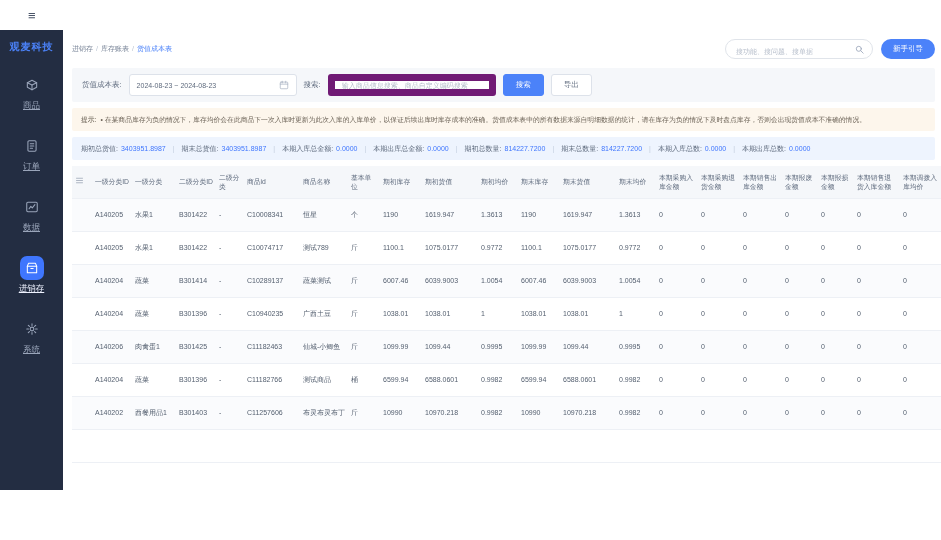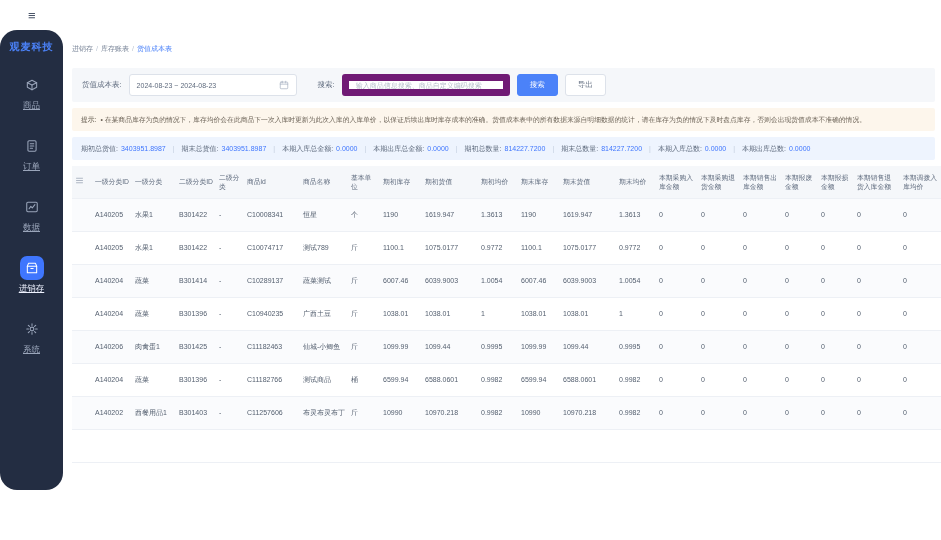--- a/index.html
+++ b/index.html
@@ -9,21 +9,21 @@
     font-family:"Liberation Sans","DejaVu Sans",sans-serif; color:#556070;
   }
   
   .topbar { height:30px; background:#fff; display:flex; align-items:center; }
   .hamburger { margin-left:28px; font-size:13px; color:#4a5568; cursor:pointer; line-height:1; }
 
   
   .app { position:absolute; top:30px; left:0; right:0; height:460px; display:flex; }
 
   
-  .sidebar { width:63px; background:#232d42; flex-shrink:0; display:flex; flex-direction:column; align-items:center;border-radius:17px; }
+  .sidebar { width:63px; background:#232d42; flex-shrink:0; display:flex; flex-direction:column; align-items:center; }
   .logo { color:#4b82f9; font-size:10px; font-weight:bold; padding:10px 0 8px; letter-spacing:1px; white-space:nowrap; }
   .menu { width:100%; }
   .menu-item { display:flex; flex-direction:column; align-items:center; gap:3px; padding:11px 0; cursor:pointer; color:#9aa5ba; }
   .menu-item .icon-box { width:24px; height:24px; display:flex; align-items:center; justify-content:center; color:#9aa5ba; }
   .menu-item .icon-box svg { width:14px; height:14px; }
   .menu-item.active .icon-box { background:#3f76fe; border-radius:7px; color:#fff; }
   .menu-item.active .menu-label { color:#eef2ff; }
   .menu-label { font-size:8.5px;text-decoration:underline; }
 
   
@@ -36,21 +36,21 @@
   .header-right { display:flex; align-items:center; gap:8px; }
   .global-search { position:relative; width:148px; height:20px; border:1px solid #e0e4ea; border-radius:11px; background:#fff; }
   .global-search input { border:0; outline:0; background:transparent; width:100%; height:100%; padding:0 22px 0 10px; font-size:7px; color:#333; }
   .global-search input::placeholder { color:#b4bcc9; }
   .global-search svg { position:absolute; right:7px; top:4px; width:11px; height:11px; color:#9aa5ba; }
   .guide-btn { height:20px; padding:0 12px; border:0; border-radius:11px; background:#4b82f9; color:#fff; font-size:7.5px; cursor:pointer; white-space:nowrap; }
 
   
   .toolbar { display:flex; align-items:center; gap:7px; height:34px; background:#f5f7fa; padding:0 10px; margin-right:6px; border-radius:2px; }
   .tb-label { font-size:7.5px; color:#5f6b7e; white-space:nowrap; }
-  .tb-label.second { margin-left:14px;text-align:right; }
+  .tb-label.second { margin-left:0;text-align:right; }
   .date-input { display:flex; align-items:center; justify-content:space-between; width:168px; height:22px; border:1px solid #dde2ea; border-radius:3px; background:#fff; padding:0 7px; font-size:7px; color:#5f6b7e; cursor:pointer; }
   .date-input svg { width:10px; height:10px; color:#aab4c4; }
   .search-input { width:168px; height:22px; border:7px solid #701a75; border-radius:3px; background:#fff; padding:0 7px; font-size:7px; color:#333; outline:none; }
   .search-input::placeholder { color:#b4bcc9; }
   .btn { height:22px; padding:0 12px; border-radius:3px; font-size:7.5px; cursor:pointer; border:1px solid #dde2ea; background:#fff; color:#5f6b7e; white-space:nowrap;font-family:Liberation Serif, serif; }
   .btn.primary { background:#4b82f9; border-color:#4b82f9; color:#fff; }
 
   
   .notice { margin:6px 6px 0 0; background:#fdf6ec; color:#6d6458; font-size:6.8px; padding:5px 9px; border-radius:2px; display:flex; gap:4px; align-items:center; white-space:nowrap; overflow:hidden; height:23px; }
   .notice-label { flex-shrink:0; color:#5c5346; }
@@ -129,20 +129,30 @@
             </span>
             <span class="menu-label">系统</span>
           </div>
         </nav>
     </aside>
 
     <main class="main">
 
       <div class="page-header">
         <div class="breadcrumb"><span class="crumb">进销存</span><span class="bc-sep">/</span><span class="crumb">库存账表</span><span class="bc-sep">/</span><span class="crumb current">货值成本表</span></div>
+        <div class="header-right">
+          <div class="global-search">
+            <input placeholder="搜功能、搜问题、搜单据" style="">
+            <svg viewBox="0 0 24 24" fill="none" stroke="currentColor" stroke-width="1.8" stroke-linecap="round">
+              <circle cx="10.5" cy="10.5" r="5.5"></circle>
+                <path d="M14.7 14.7L20 20"></path>
+            </svg>
+          </div>
+          <button class="guide-btn">新手引导</button>
+        </div>
       </div>
 
       <div class="toolbar">
         <span class="tb-label">货值成本表:</span>
         <div class="date-input">
           <span>2024-08-23 ~ 2024-08-23</span>
           <svg viewBox="0 0 24 24" fill="none" stroke="currentColor" stroke-width="1.8" stroke-linecap="round">
             <rect x="3" y="5" width="18" height="16" rx="2"></rect>
               <path d="M3 10h18M8 3v4M16 3v4"></path>
           </svg>

